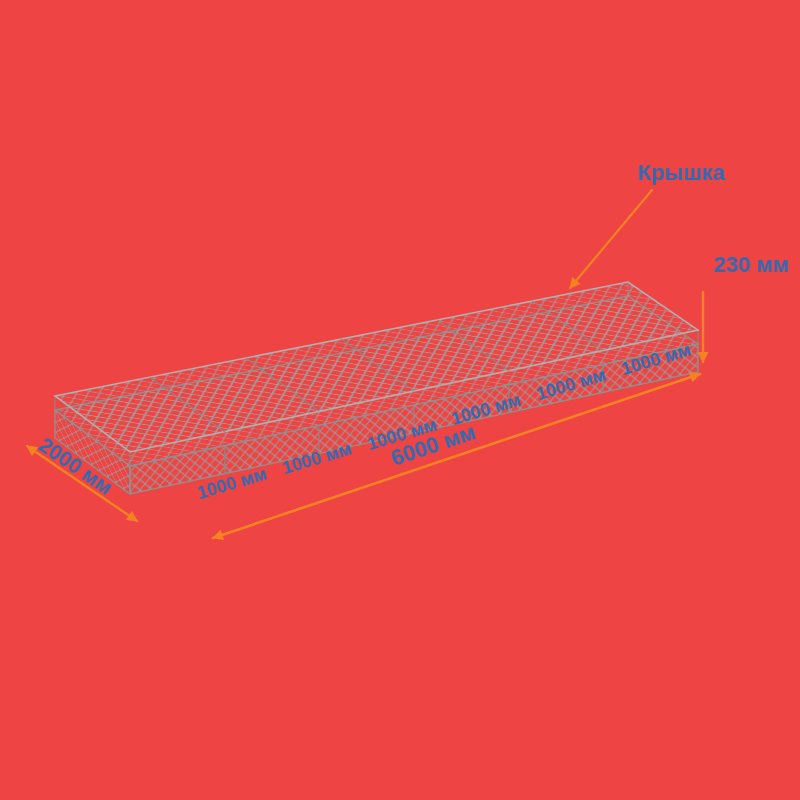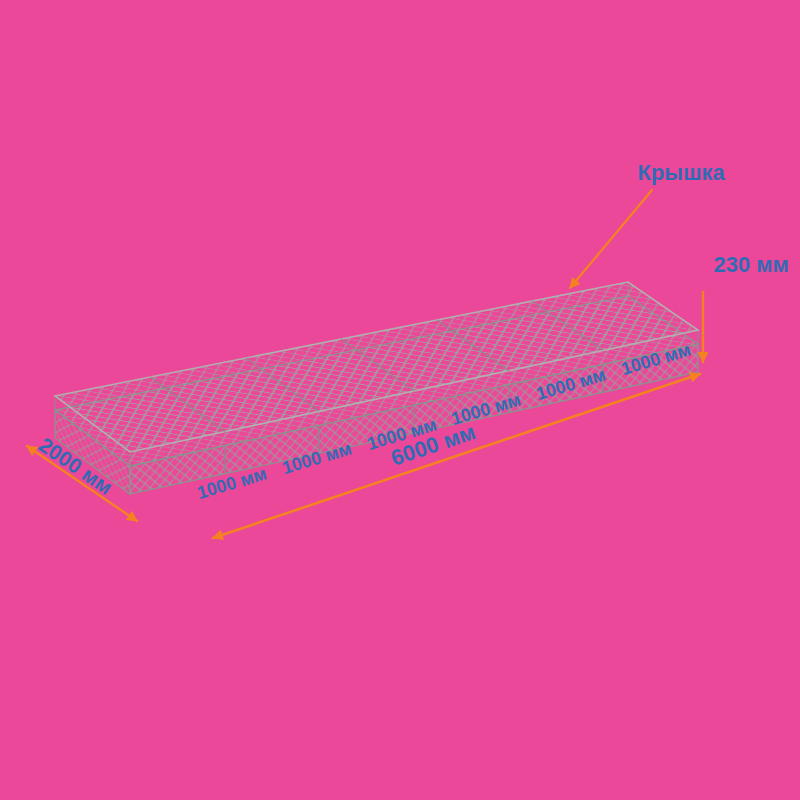--- a/index.html
+++ b/index.html
@@ -1,16 +1,16 @@
 <!DOCTYPE html>
 <html><head>
 <meta charset="utf-8">
 <style>
   html,body{margin:0;padding:0;background:#000;width:800px;height:800px;overflow:hidden;}
-  .stage{position:relative;width:800px;height:800px;background:#ec4899;}
+  .stage{position:relative;width:800px;height:800px;background:#ef4444;}
   svg{display:block;}
   text{font-family:"Liberation Sans","DejaVu Sans",sans-serif;font-weight:bold;}
   .lbl-big{font-size:22px;}
   .lbl-mid{font-size:21px;}
   .lbl-cell{font-size:18px;}
   .dimline{fill:none;stroke-linecap:round;}
   .wire{fill:none;stroke:#8a8a8a;}
 </style>
 </head>
 <body>

